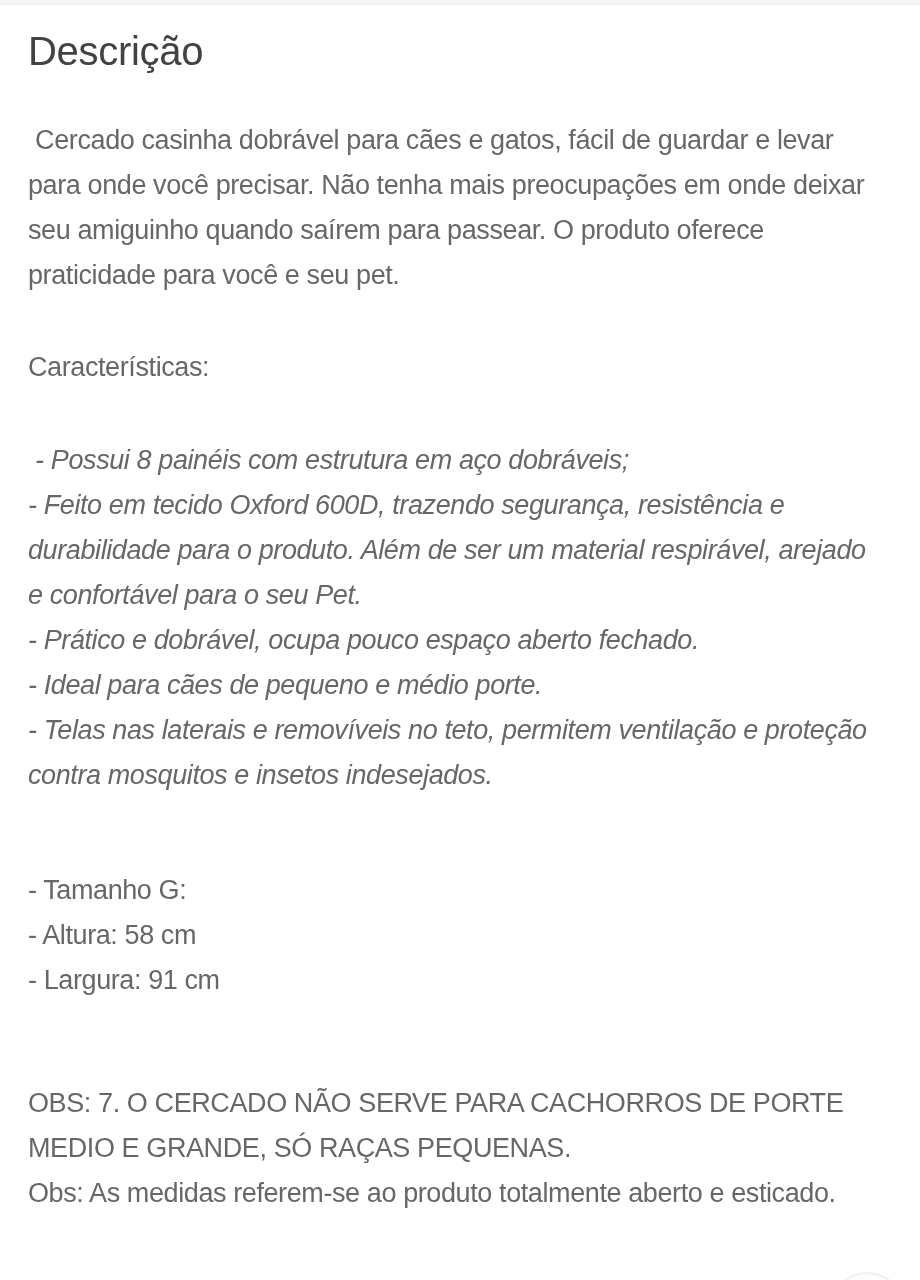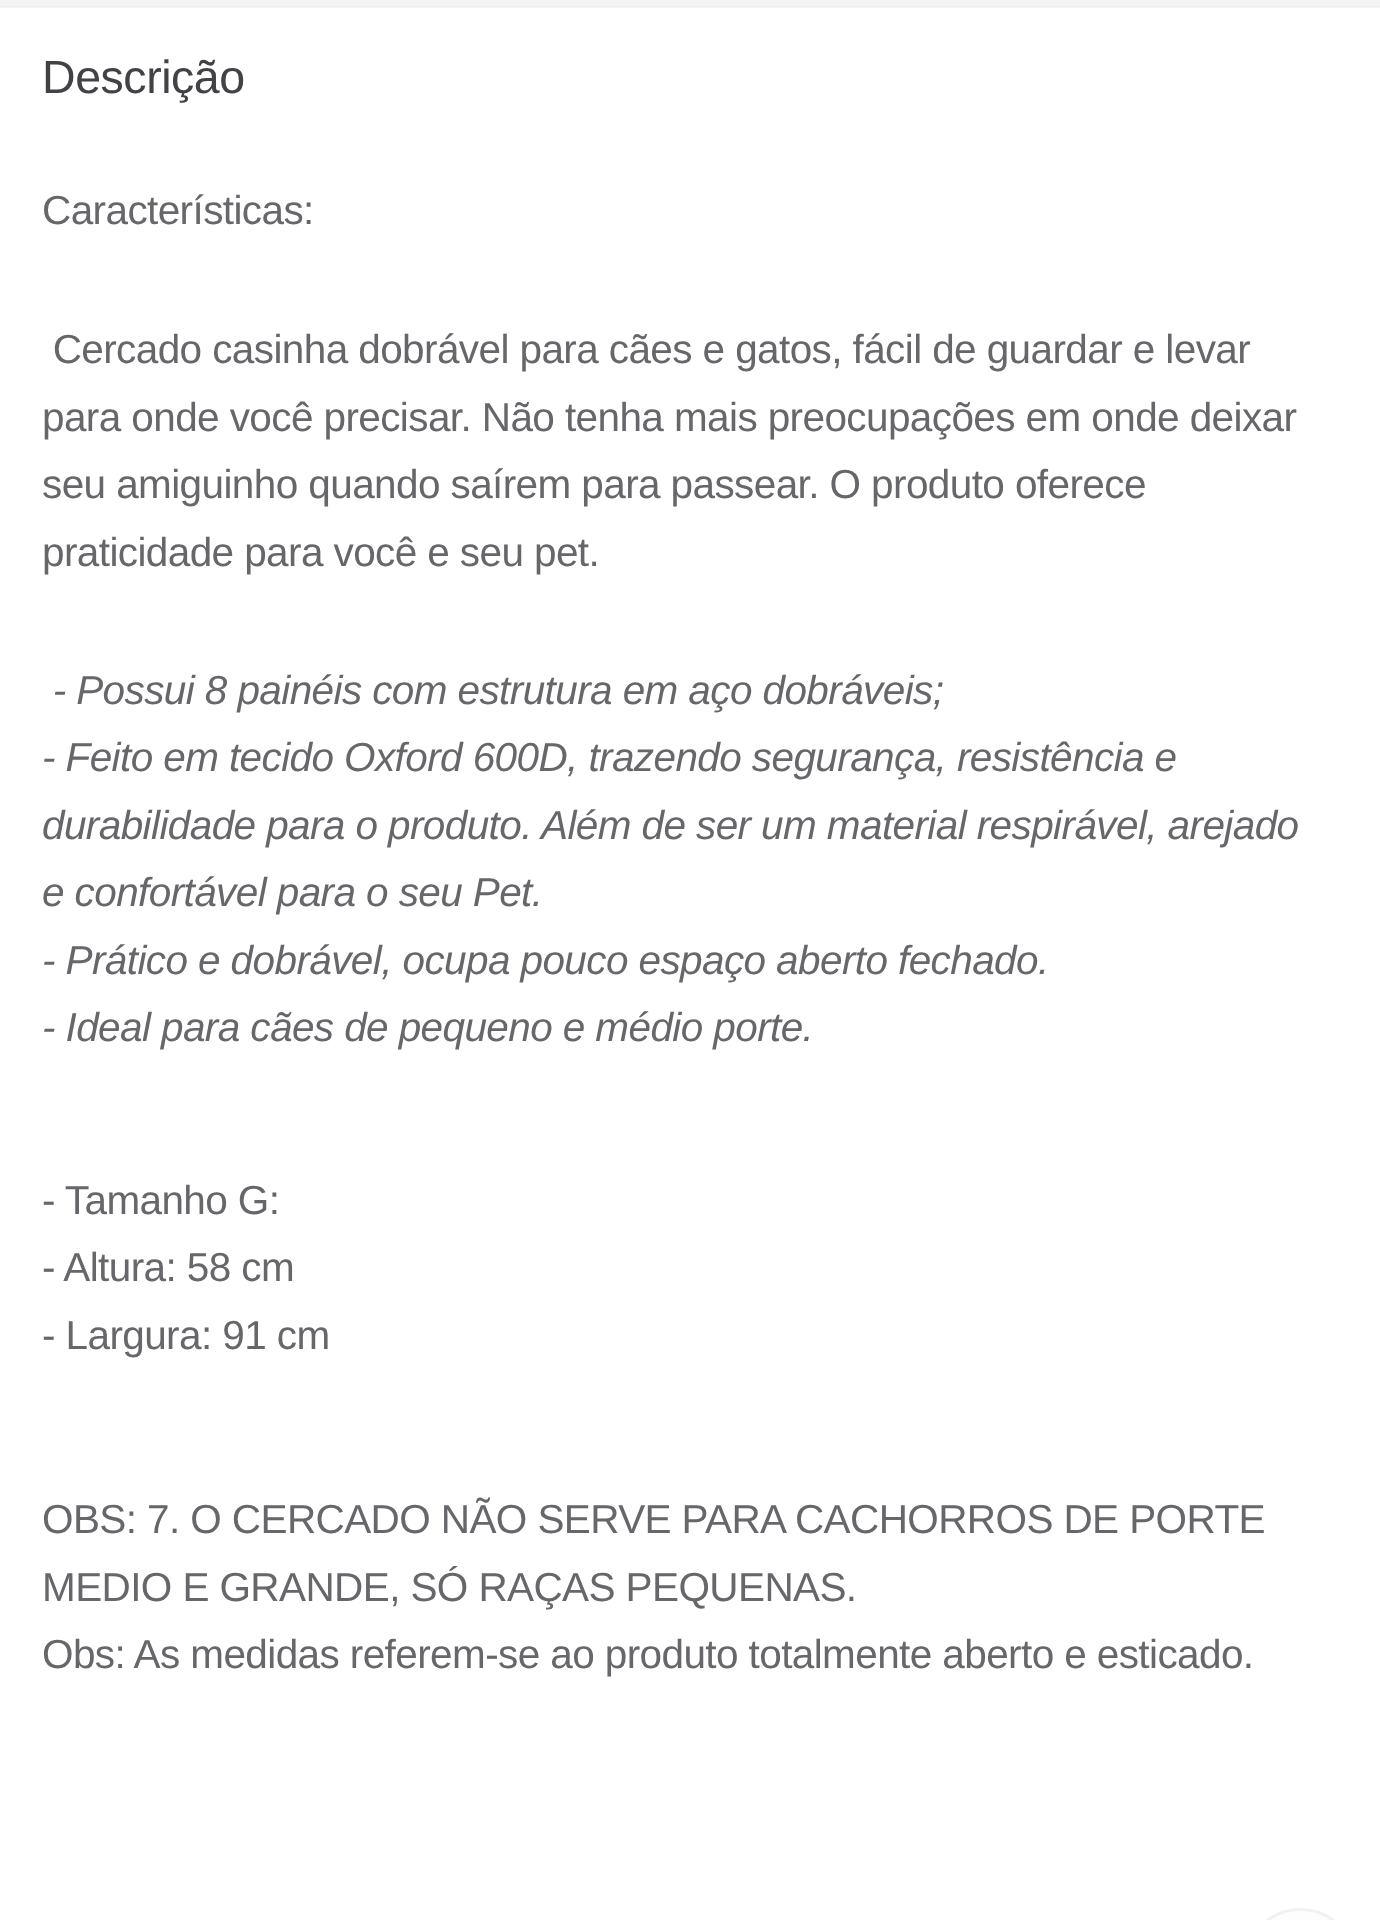--- a/index.html
+++ b/index.html
@@ -19,21 +19,21 @@
     height: 5px;
     background: #f4f4f5;
     border-bottom: 1px solid #efeff0;
     box-sizing: border-box;
   }
   .content {
     padding: 24px 47px 0 28px;
     box-sizing: border-box;
   }
   .section-title {
-    font-size: 31px;
+    font-size: 40px;
     line-height: 45px;
     font-weight: 400;
     color: #424246;
     letter-spacing: -0.3px;
     margin: 0 0 44px 0;
   }
   .para {
     font-size: 27px;
     line-height: 45px;
     font-weight: 400;
@@ -61,29 +61,30 @@
 </style>
 </head>
 <body>
 
 <div class="top-strip"></div>
 
 <div class="content">
 
   <h1 class="section-title">Descrição</h1>
 
+  <p class="para intro"> Cercado casinha dobrável para cães e gatos, fácil de guardar e levar para onde você precisar. Não tenha mais preocupações em onde deixar seu amiguinho quando saírem para passear. O produto oferece praticidade para você e seu pet.</p>
+
   <p class="para char-heading">Características:</p>
-
-  <p class="para intro"> Cercado casinha dobrável para cães e gatos, fácil de guardar e levar para onde você precisar. Não tenha mais preocupações em onde deixar seu amiguinho quando saírem para passear. O produto oferece praticidade para você e seu pet.</p>
 
   <div class="features">
     <div class="para"> - Possui 8 painéis com estrutura em aço dobráveis;</div>
     <div class="para">- Feito em tecido Oxford 600D, trazendo segurança, resistência e durabilidade para o produto. Além de ser um material respirável, arejado e confortável para o seu Pet.</div>
     <div class="para">- Prático e dobrável, ocupa pouco espaço aberto fechado.</div>
     <div class="para">- Ideal para cães de pequeno e médio porte.</div>
+    <div class="para">- Telas nas laterais e removíveis no teto, permitem ventilação e proteção contra mosquitos e insetos indesejados.</div>
   </div>
 
   <div class="dimensions">
     <div class="para">- Tamanho G:</div>
     <div class="para">- Altura: 58 cm</div>
     <div class="para">- Largura: 91 cm</div>
   </div>
 
   <div class="notes">
     <div class="para">OBS: 7. O CERCADO NÃO SERVE PARA CACHORROS DE PORTE MEDIO E GRANDE, SÓ RAÇAS PEQUENAS.</div>

